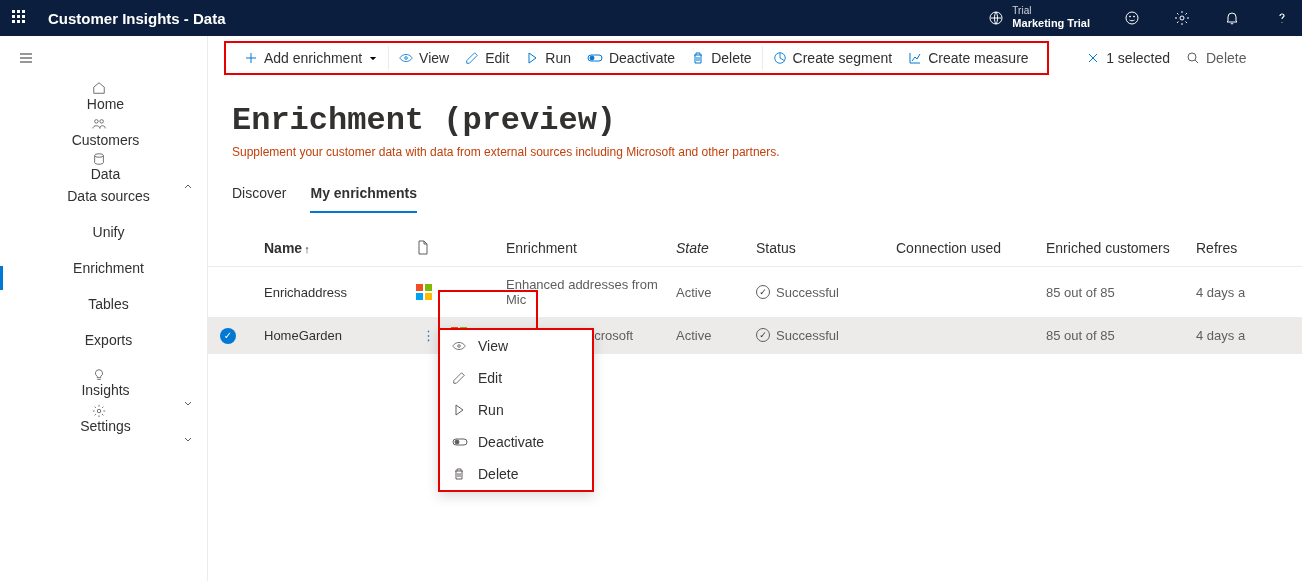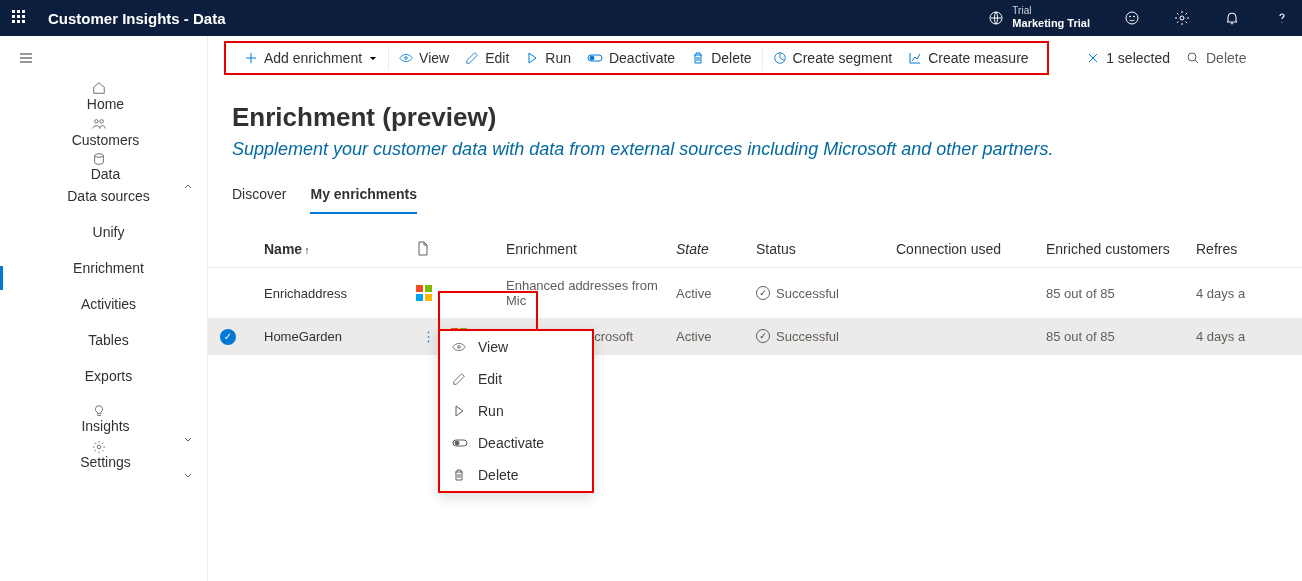--- a/index.html
+++ b/index.html
@@ -36,22 +36,22 @@
 .tb-btn { display: flex; align-items: center; gap: 6px; padding: 4px 8px; cursor: pointer; color: #323130; font-size: 14px; }
 .tb-btn .ico { color:#0078d4; display:flex; align-items:center; }
 .tb-sep { width: 1px; height: 24px; background: #edebe9; margin: 0 2px; }
 .toolbar-right { margin-left: auto; display: flex; align-items: center; gap: 16px; }
 .sel-count { display: flex; align-items: center; gap: 6px; color:#323130; }
 .sel-count .ico { color:#0078d4; }
 .search-box { display: flex; align-items: center; gap: 6px; color:#605e5c; width: 100px; }
 
 
 .page-head { padding: 22px 24px 6px; }
-.page-title { font-size: 26px; font-weight: 600; margin-bottom: 6px; }
-.page-sub { font-size: 18px; color: #0369a1; font-style: italic; }
+.page-title { font-size: 32px; font-weight: 600; margin-bottom: 6px; font-family: Liberation Mono, monospace; }
+.page-sub { font-size: 12px; color: #c2410c; }
 
 
 .tabs { display: flex; gap: 24px; padding: 20px 24px 0; border-bottom: 1px solid transparent; }
 .tab { padding-bottom: 10px; font-size: 14px; cursor: pointer; color:#323130; }
 .tab.active { font-weight: 600; border-bottom: 2px solid #0078d4; }
 
 
 .table-wrap { padding: 16px 0 0 0; }
 table { width: 100%; border-collapse: collapse; font-size: 13px; }
 th { text-align: left; font-weight: 400; color: #323130; padding: 10px 8px; border-bottom: 1px solid #edebe9; font-size: 14px;}
@@ -173,23 +173,20 @@
       </span>
   </div>
   <div class="nav-item sub">
       <span>Data sources</span>
     </div>
   <div class="nav-item sub">
       <span>Unify</span>
     </div>
   <div class="nav-item sub active">
       <span>Enrichment</span>
-    </div>
-  <div class="nav-item sub">
-      <span>Activities</span>
     </div>
   <div class="nav-item sub">
       <span>Tables</span>
     </div>
   <div class="nav-item sub">
       <span>Exports</span>
     </div>
   <div class="nav-item">
     <span class="nav-icon">
         <svg width="14" height="14" viewBox="0 0 16 16" fill="none" stroke="currentColor">

